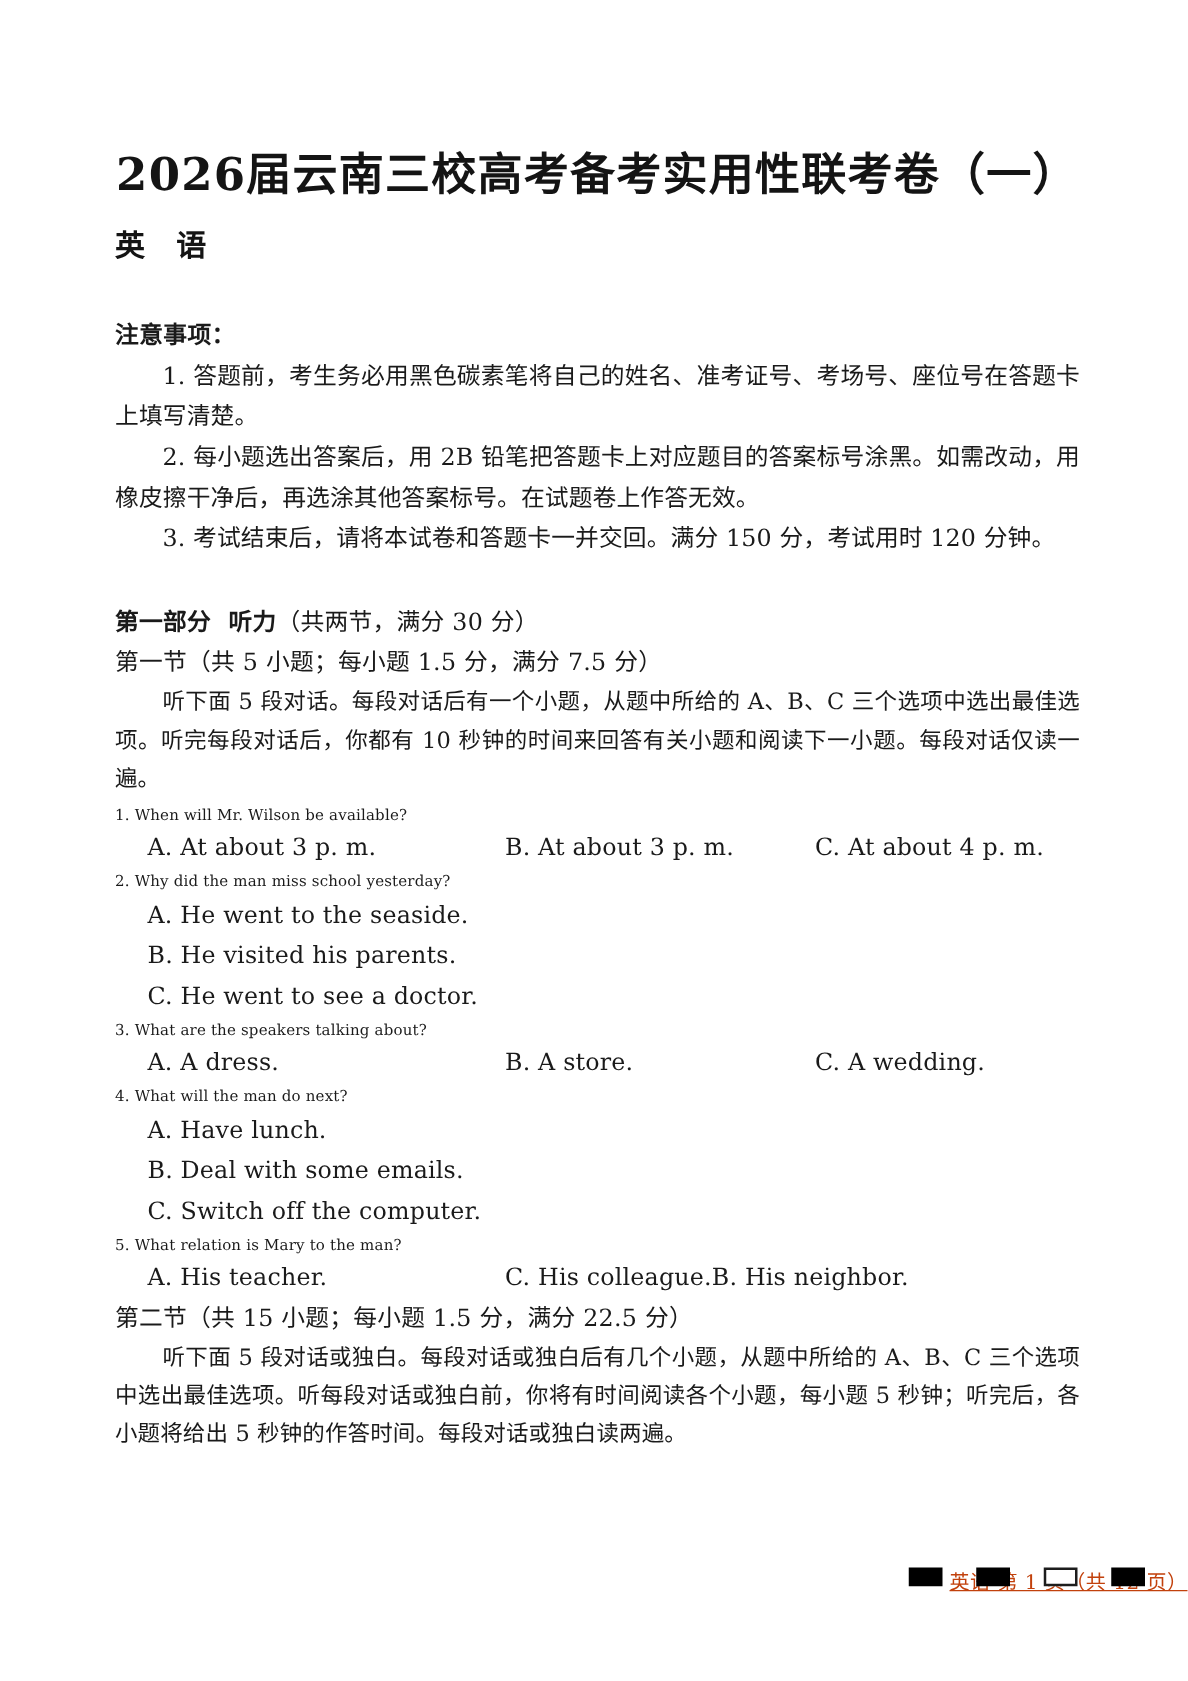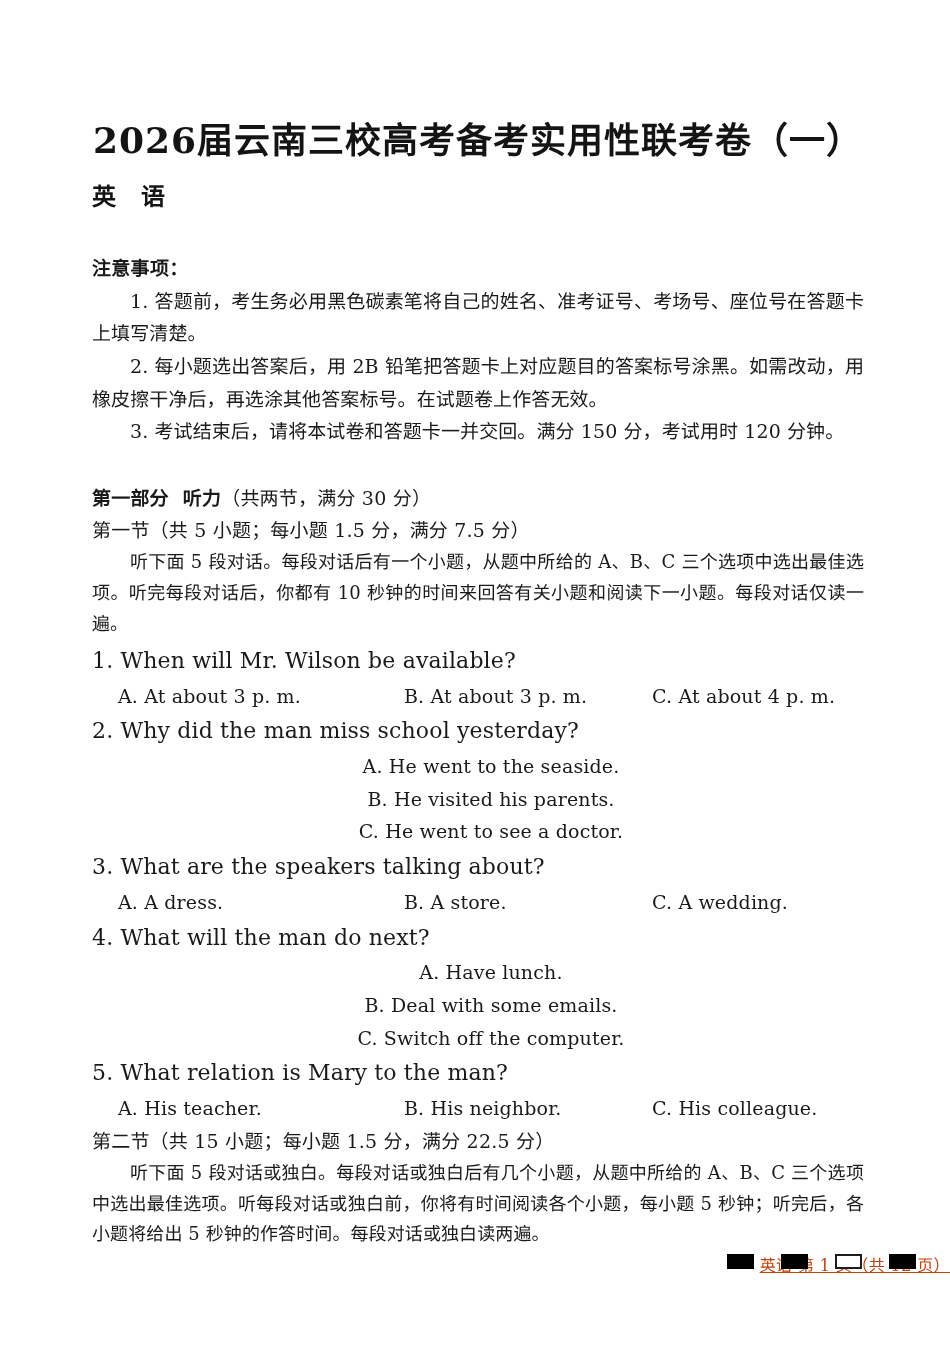--- a/index.html
+++ b/index.html
@@ -101,21 +101,21 @@
     text-align: justify;
     text-justify: inter-ideograph;
     letter-spacing: 0.1px;
   }
 
   .spacer-part { height: 34px; }
 
   
   .qlist { margin-top: 2px; }
   .q-stem {
-    font-size: 22px;
+    font-size: 12px;
     line-height: 1.72;
     margin: 0;
     letter-spacing: 0.15px;
   }
   .opt-row {
     display: flex;
     font-size: 19px;
     line-height: 1.72;
     margin: 0;
     padding-left: 26px;
@@ -125,21 +125,20 @@
   .opt-row .opt.c1 { width: 286px; }
   .opt-row .opt.c2 { width: 248px; }
   .opt-row .opt.c3 { width: auto; }
 
   .opt-stack {
     font-size: 19px;
     line-height: 1.72;
     margin: 0;
     padding-left: 26px;
     letter-spacing: 0.15px;
-    text-align: center;
   }
 
   
   .footer {
     position: absolute;
     left: 0;
     top: 1252px;
     width: 950px;
     height: 40px;
   }
@@ -218,22 +217,22 @@
       </div>
 
       <p class="q-stem">4. What will the man do next?</p>
       <p class="opt-stack">A. Have lunch.</p>
       <p class="opt-stack">B. Deal with some emails.</p>
       <p class="opt-stack">C. Switch off the computer.</p>
 
       <p class="q-stem">5. What relation is Mary to the man?</p>
       <div class="opt-row">
         <span class="opt c1">A. His teacher.</span>
+        <span class="opt c3">C. His colleague.</span>
         <span class="opt c2">B. His neighbor.</span>
-        <span class="opt c3">C. His colleague.</span>
       </div>
 
     </div>
 
     <p class="section-heading">第二节（共 15 小题；每小题 1.5 分，满分 22.5 分）</p>
     <p class="section-intro">听下面 5 段对话或独白。每段对话或独白后有几个小题，从题中所给的 A、B、C 三个选项中选出最佳选项。听每段对话或独白前，你将有时间阅读各个小题，每小题 5 秒钟；听完后，各小题将给出 5 秒钟的作答时间。每段对话或独白读两遍。</p>
 
   </div>
 
   <div class="footer">

